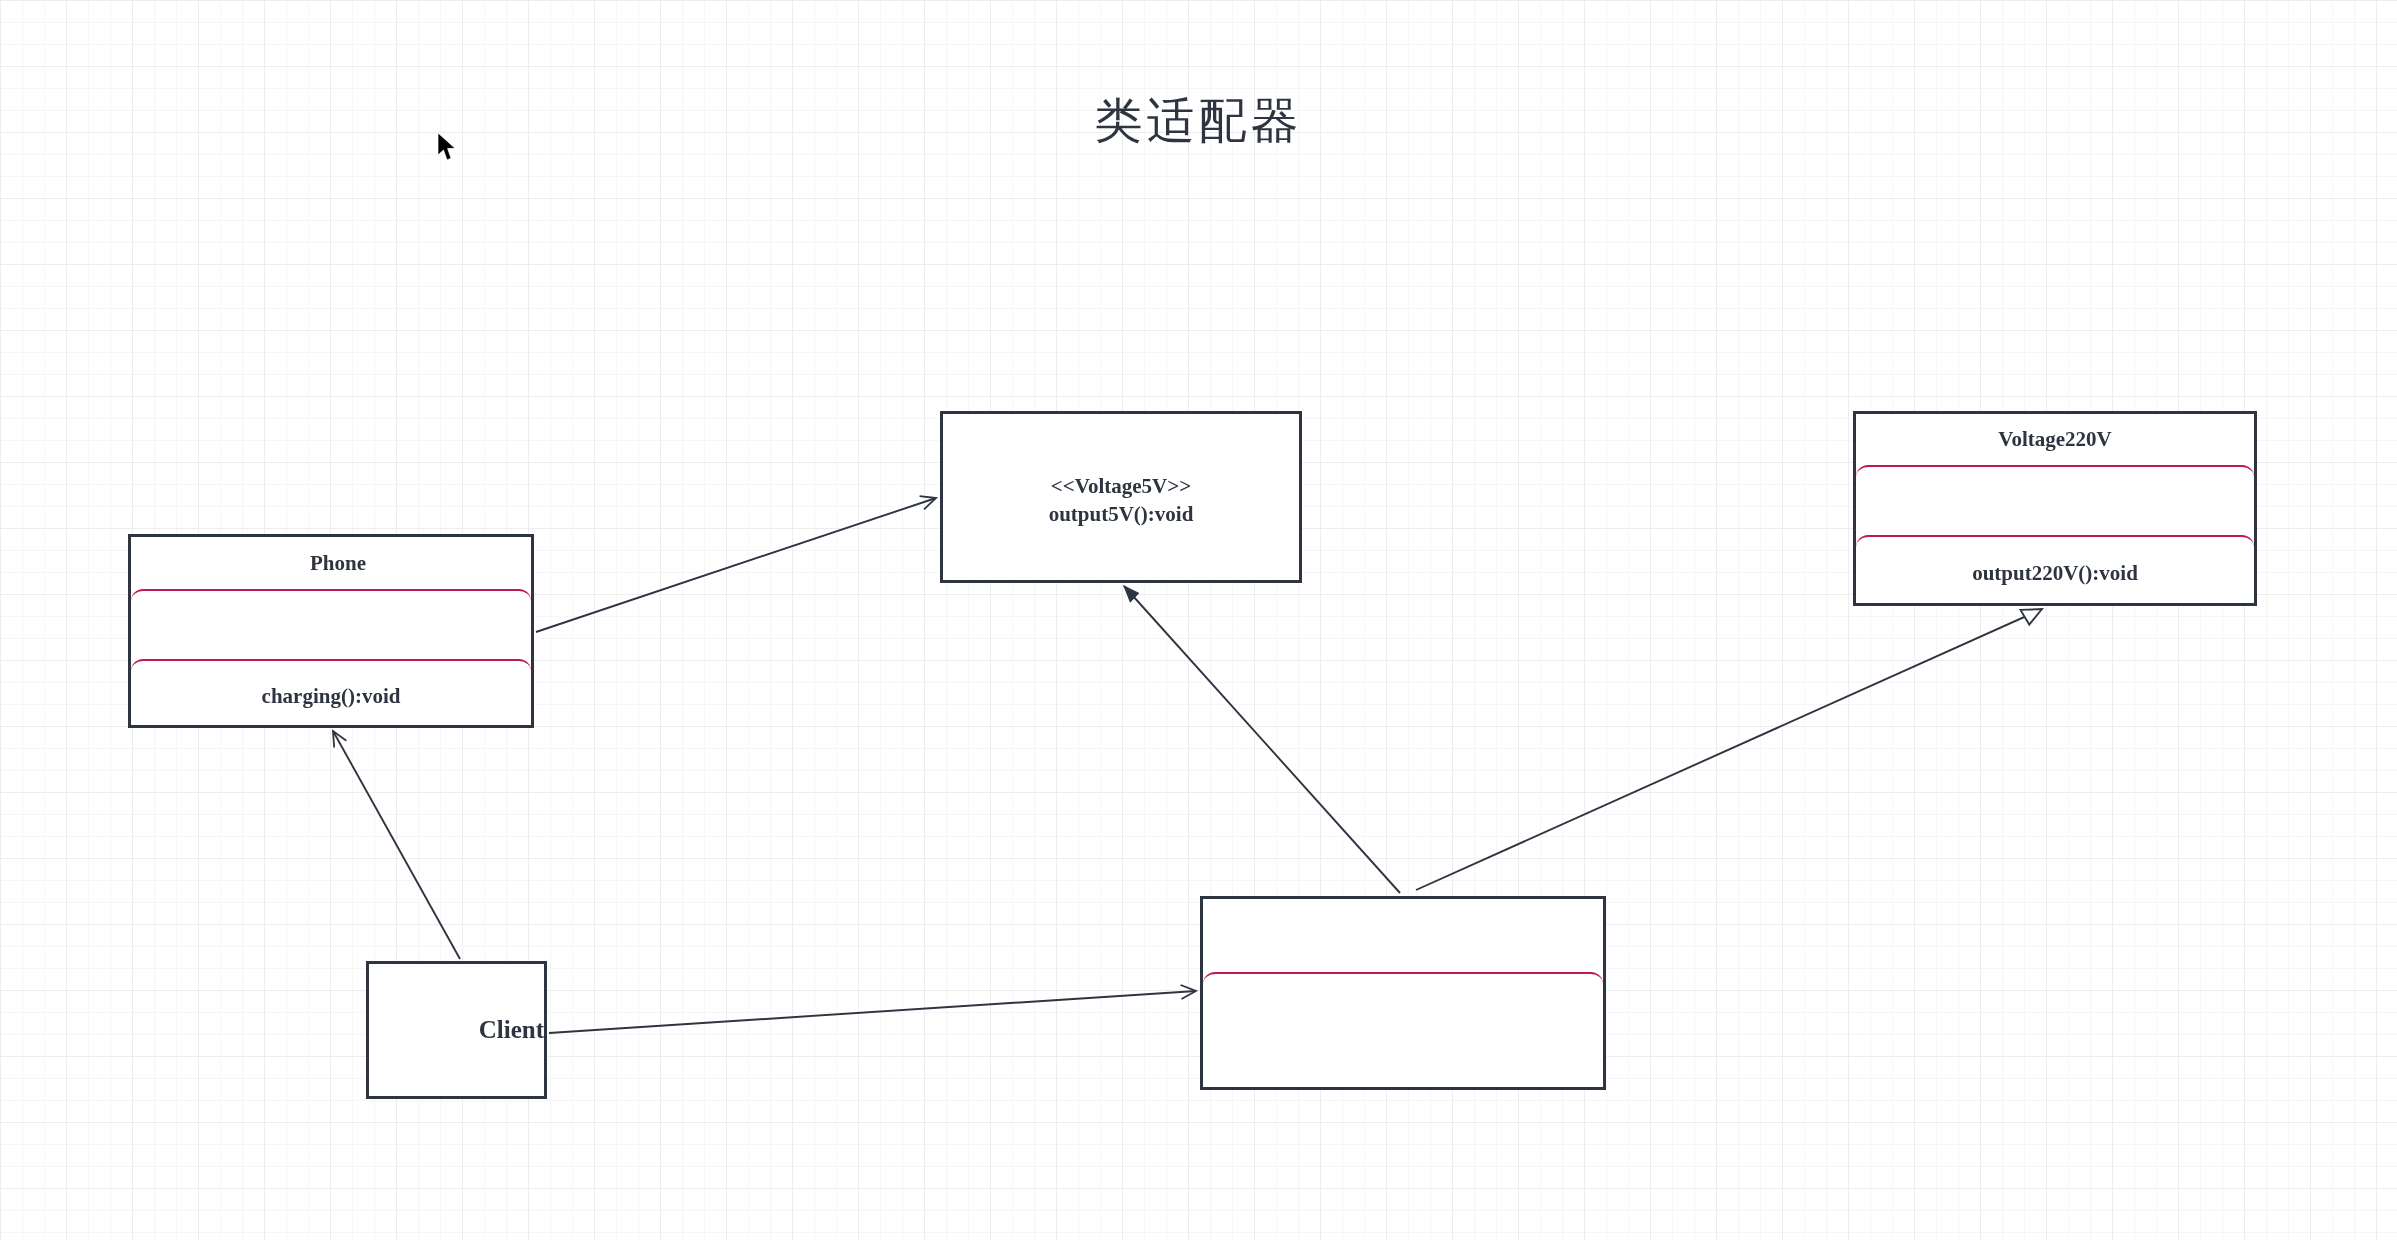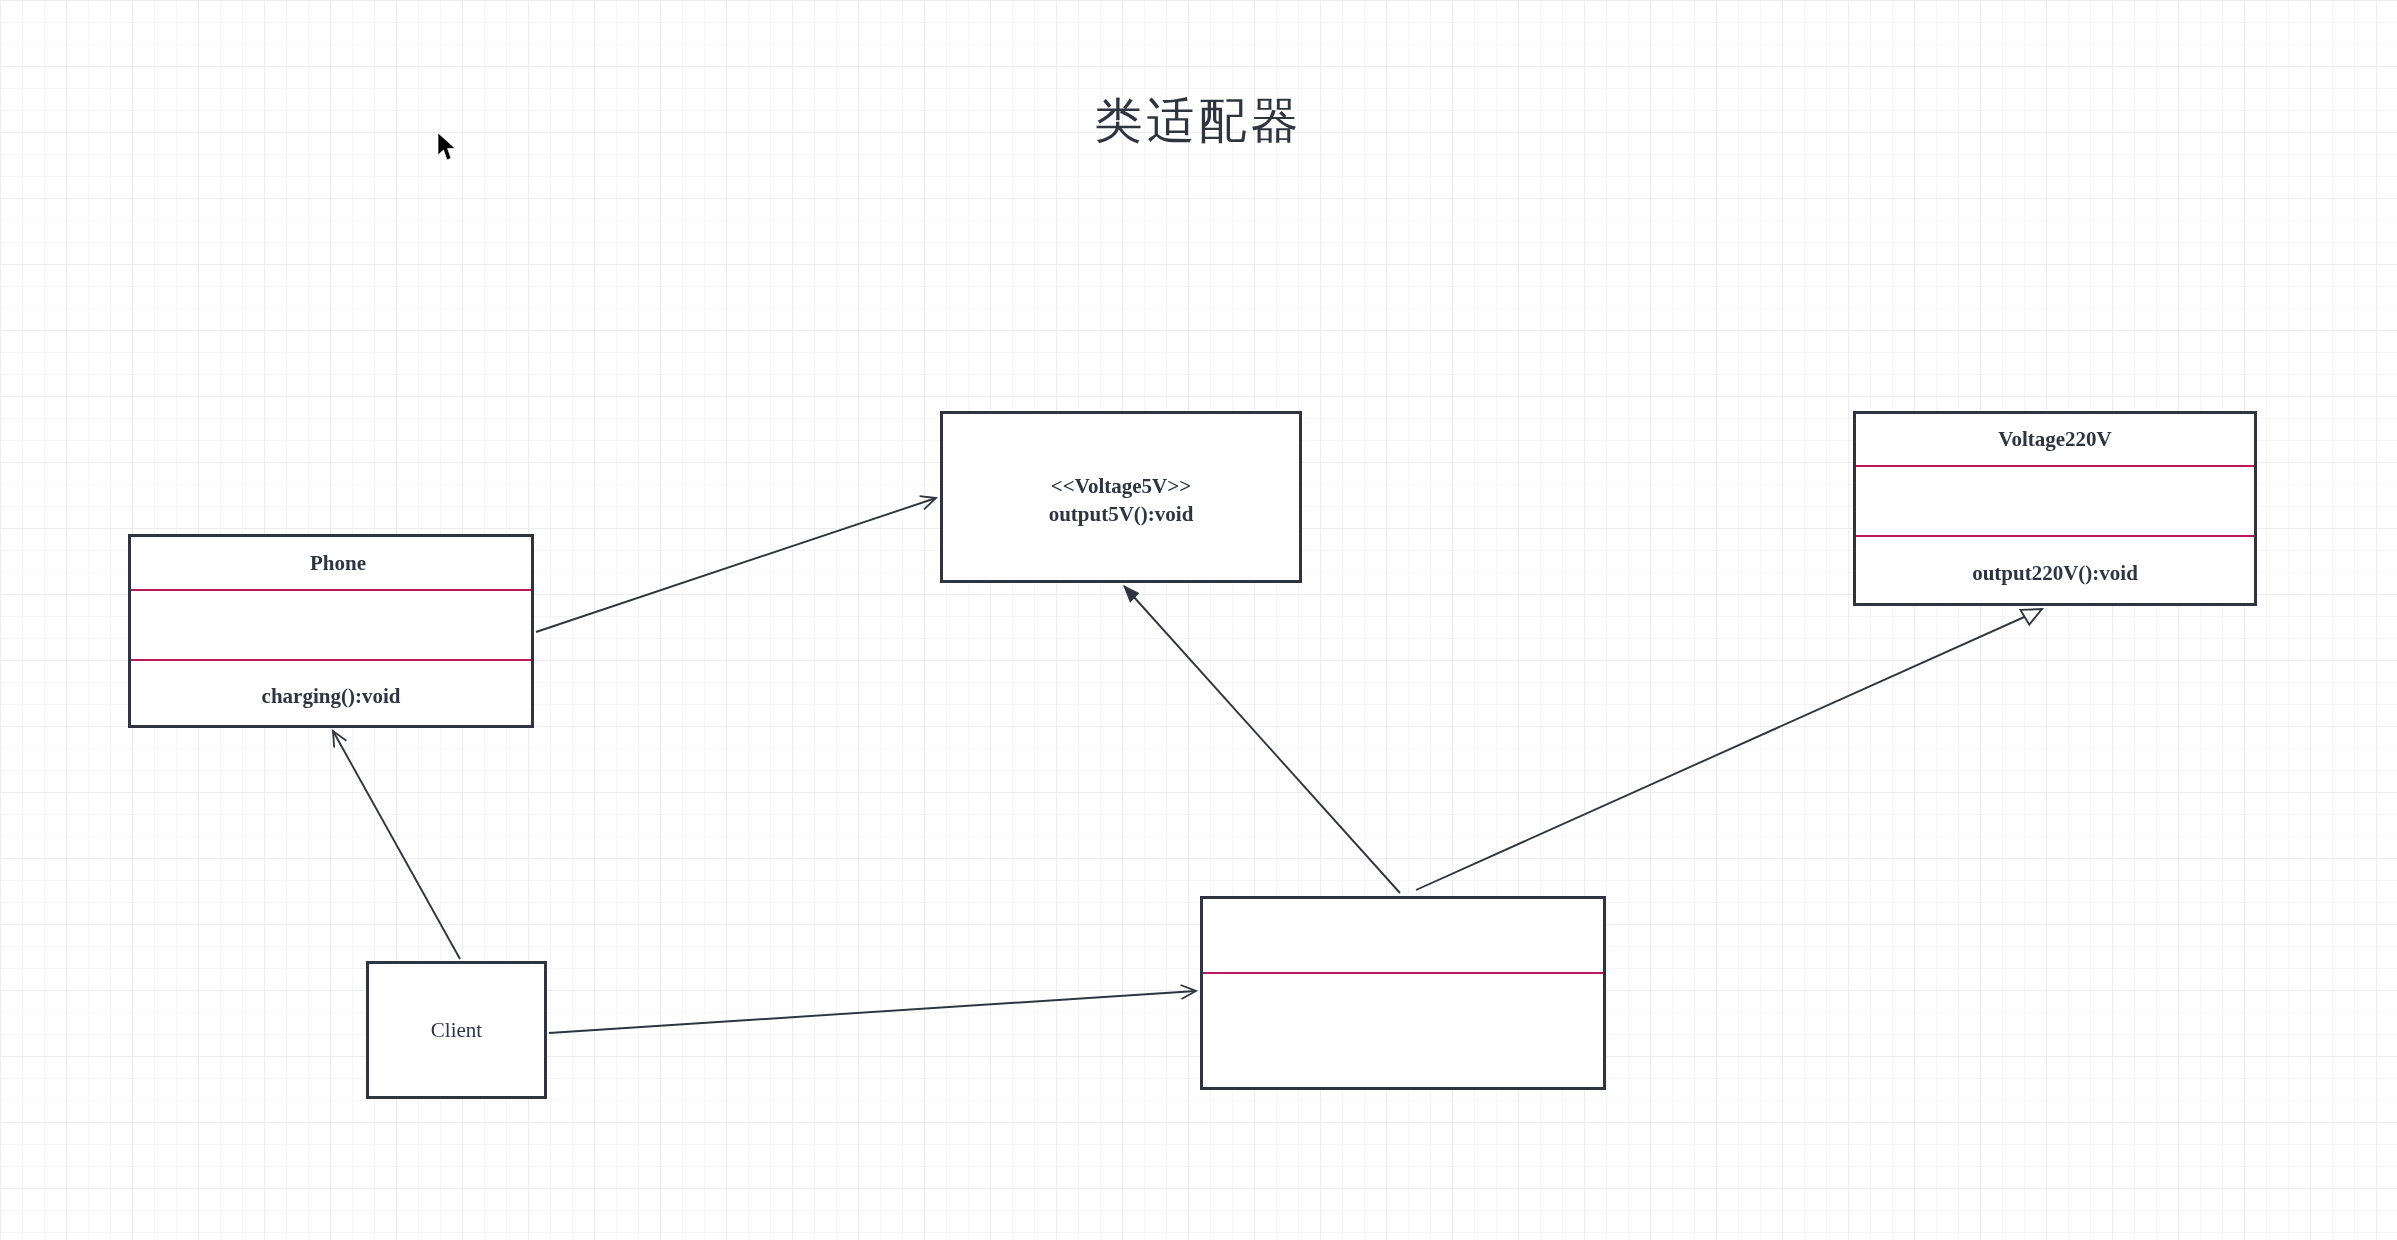--- a/index.html
+++ b/index.html
@@ -57,35 +57,36 @@
     align-items: center;
     justify-content: center;
     text-align: center;
     color: #2e3440;
     font-weight: bold;
     font-size: 21px;
     font-family: "Liberation Serif", "DejaVu Serif", serif;
     overflow: hidden;
     white-space: pre-line;
     line-height: 1.35;
+    border-radius: 12px;
   }
   .uml-compartment + .uml-compartment {
     border-top: 2px solid #be185d;
   }
   .plain-box {
     position: absolute;
     background: #ffffff;
     border: 3px solid #2e3440;
     box-sizing: border-box;
     display: flex;
     align-items: center;
-    justify-content: center;
+    justify-content: flex-end;
     color: #2e3440;
-    font-weight: normal;
-    font-size: 21px;
+    font-weight: bold;
+    font-size: 25px;
     font-family: "Liberation Serif", "DejaVu Serif", serif;
   }
   .cursor-pointer {
     position: absolute;
     width: 22px;
     height: 30px;
     pointer-events: none;
   }
 </style>
 </head>

